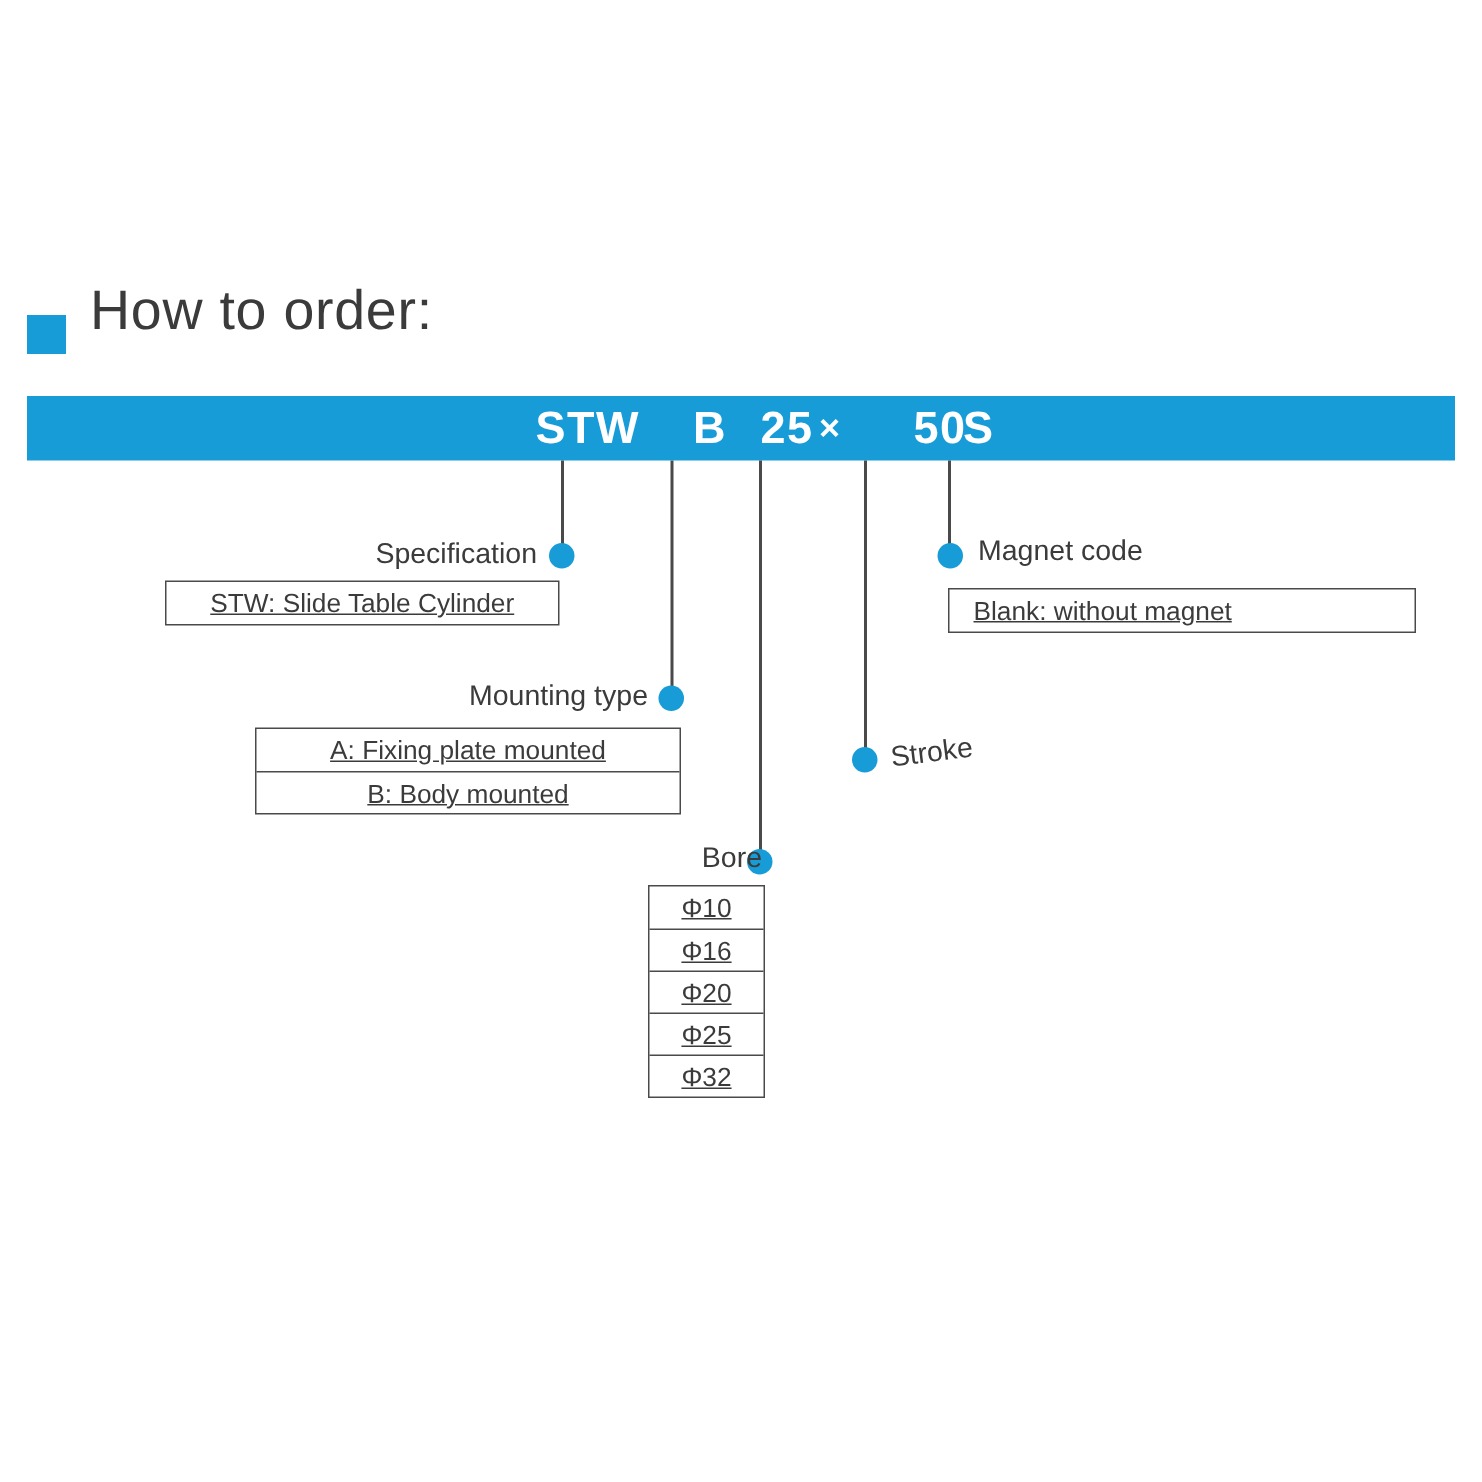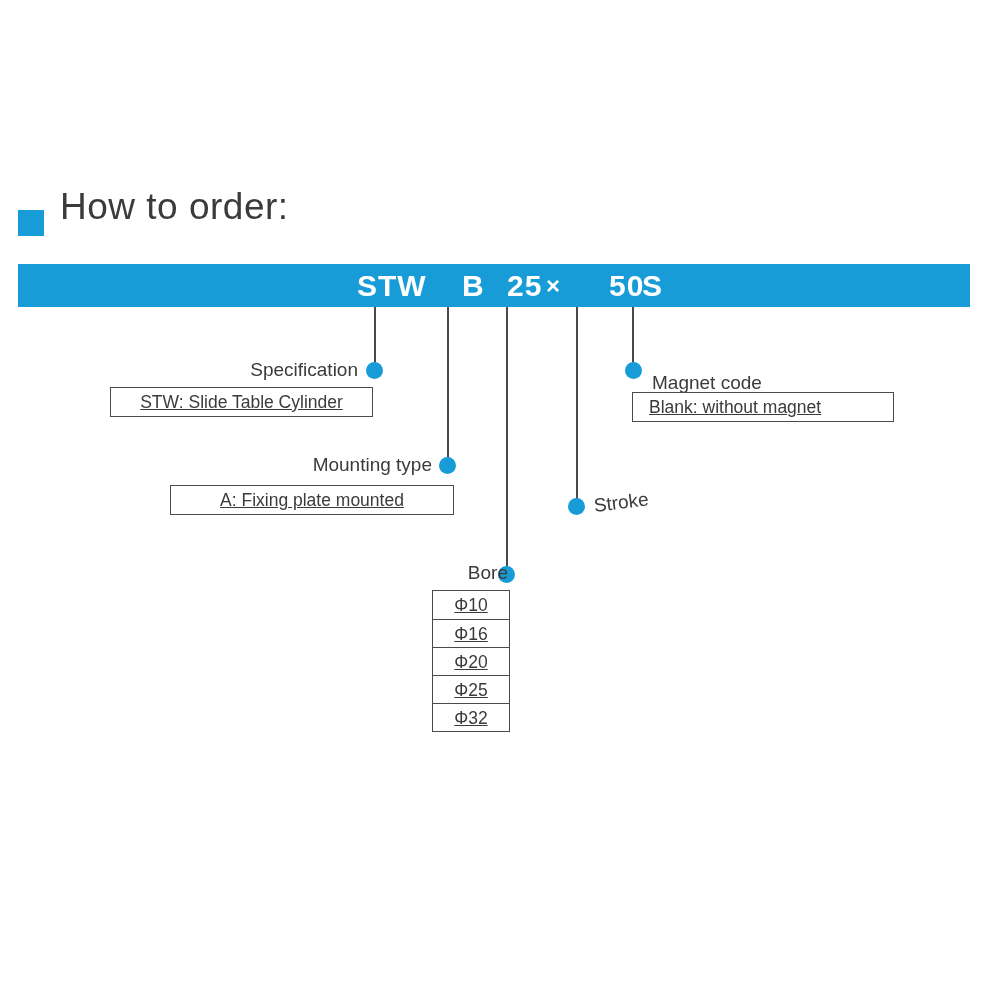--- a/index.html
+++ b/index.html
@@ -80,40 +80,40 @@
 
   .callout-label {
     position: absolute;
     font-size: 19px;
     white-space: nowrap;
   }
   .label-spec   { right: 630px; top: 359px; }   
   .label-mount  { right: 556px; top: 454px; }   
   .label-bore   { right: 480px; top: 562px; }   
   .label-stroke { left: 594px; top: 495px; transform: rotate(-7deg); transform-origin: left center; }
-  .label-magnet { left: 652px; top: 372px; text-align: right; }
+  .label-magnet { left: 652px; top: 357px; text-align: right; }
 
   .box {
     position: absolute;
     border: 1.5px solid #4a4a4a;
     background: #ffffff;
     font-size: 17.5px;
   }
   .box .row {
     height: 28px;
     line-height: 28px;
     text-align: center;
     white-space: nowrap;
     text-decoration: underline;
   }
   .box .row + .row { border-top: 1.5px solid #4a4a4a; }
   .box-spec   { left: 110px; top: 387px; width: 263px; }
   .box-mount  { left: 170px; top: 485px; width: 284px; }
   .box-bore   { left: 432px; top: 590px; width: 78px;  }
-  .box-magnet { left: 632px; top: 392px; width: 262px; }
+  .box-magnet { left: 632px; top: 392px; width: 312px; }
   .box-magnet .row { text-align: left; padding-left: 16px; }
 </style>
 </head>
 <body>
 
 <div class="canvas">
 
   <div class="section-marker"></div>
   <div class="page-title">How to order:</div>
 
@@ -143,20 +143,21 @@
   <div class="callout-label label-bore">Bore</div>
   <div class="callout-label label-stroke">Stroke</div>
   <div class="callout-label label-magnet">Magnet code</div>
 
   <div class="box box-spec">
     <div class="row">STW: Slide Table Cylinder</div>
   </div>
 
   <div class="box box-mount">
     <div class="row">A: Fixing plate mounted</div>
+    <div class="row">B: Body mounted</div>
   </div>
 
   <div class="box box-bore">
     <div class="row">Φ10</div>
     <div class="row">Φ16</div>
     <div class="row">Φ20</div>
     <div class="row">Φ25</div>
     <div class="row">Φ32</div>
   </div>
 

